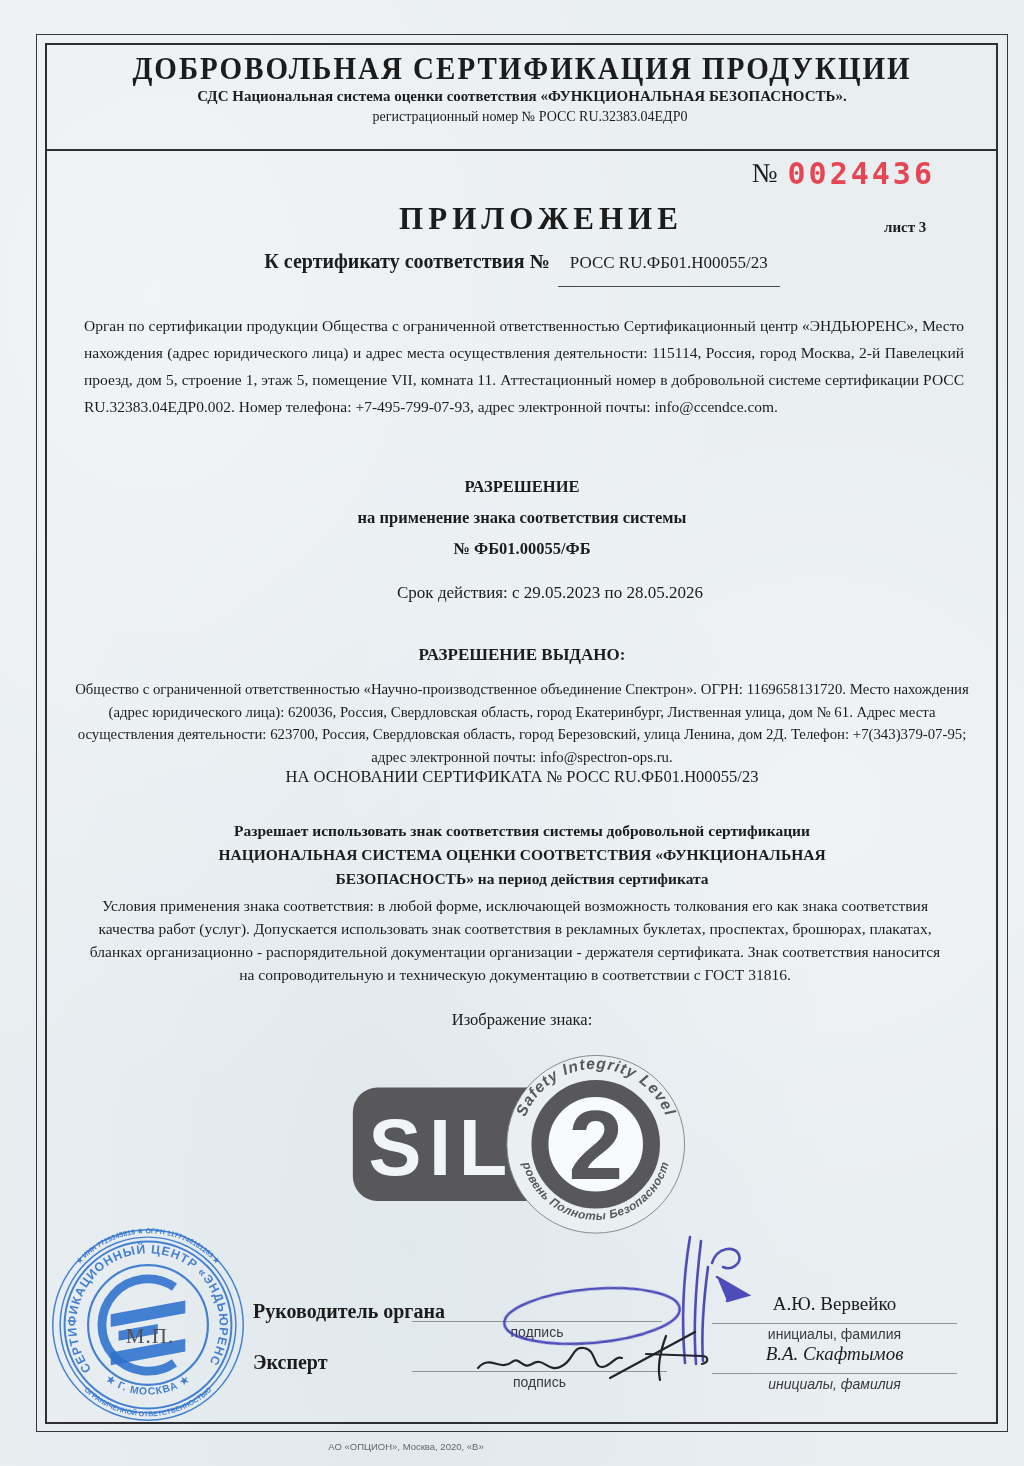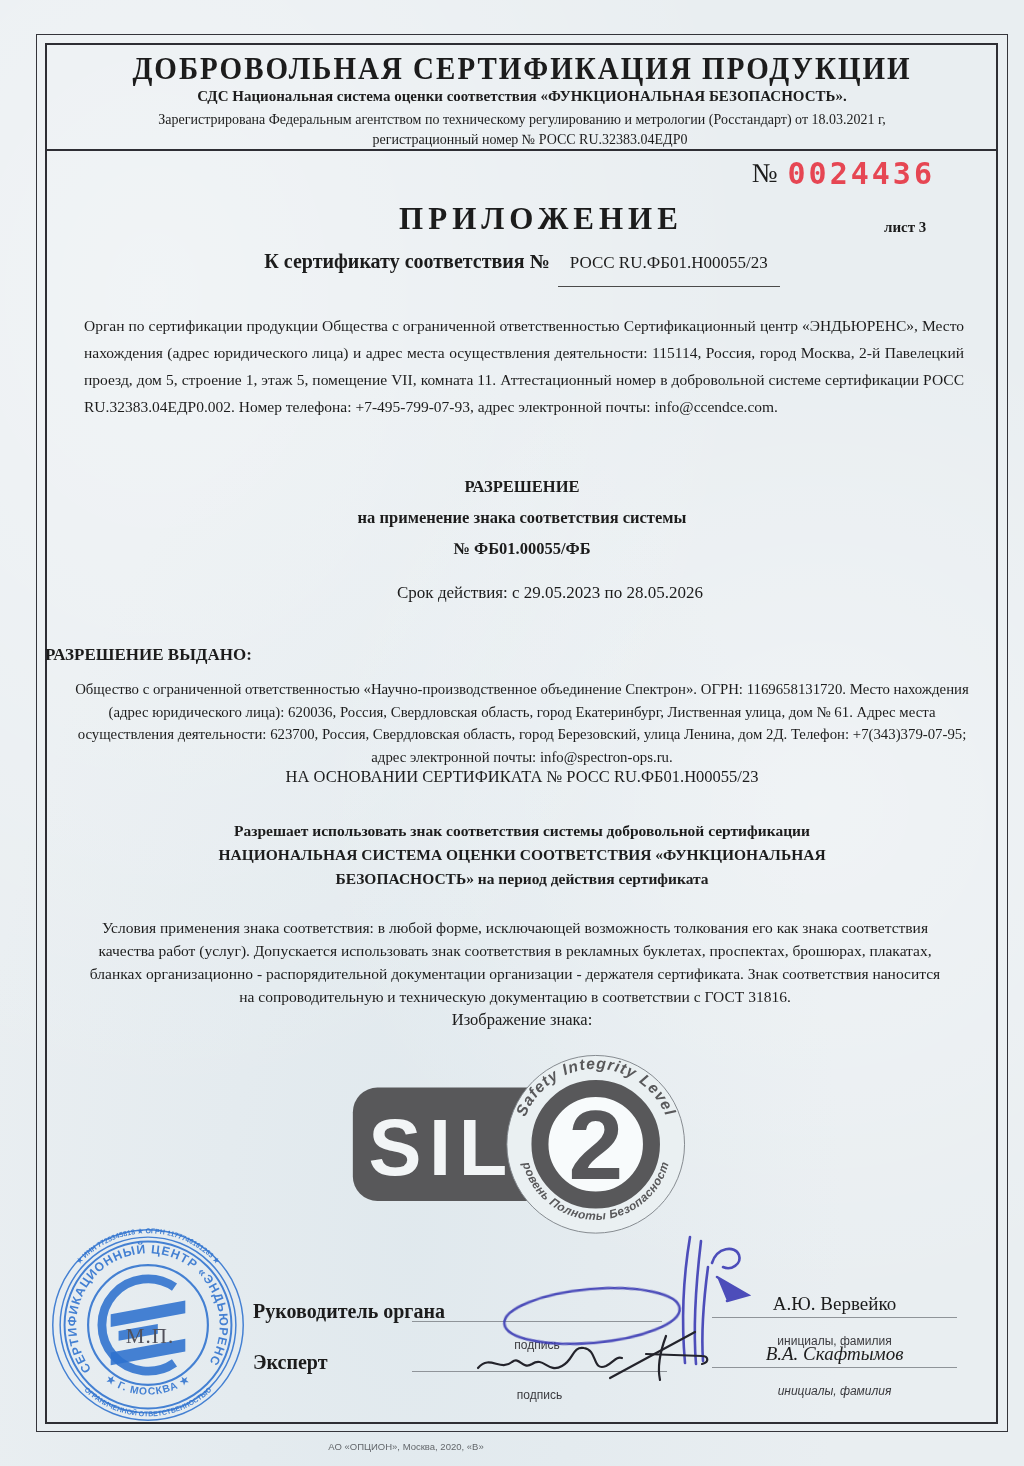--- a/index.html
+++ b/index.html
@@ -26,53 +26,52 @@
   .num-val{font-family:"DejaVu Sans Mono", monospace;font-size:30px;line-height:32px;font-weight:600;letter-spacing:3px;color:#e64653;}
   .doc-title{left:45px;top:201px;width:954px;text-align:center;font-size:31px;font-weight:bold;letter-spacing:5px;margin-left:19px;}
   .sheet{left:884px;top:219px;font-size:15px;font-weight:bold;}
   .certline{left:45px;top:250px;width:954px;text-align:center;}
   .certline .lbl{font-size:20px;font-weight:bold;}
   .certline .val{font-size:17px;border-bottom:1px solid #4a4a4a;padding:0 12px 14px 12px;margin-left:8px;}
   .org-par{left:84px;top:312px;width:880px;font-size:15.5px;line-height:27px;text-align:justify;}
   .perm{left:45px;top:477px;width:954px;text-align:center;font-weight:bold;font-size:16.5px;}
   .perm div{margin-bottom:11px;}
   .validity{left:45px;top:583px;width:954px;text-align:center;font-size:17px;padding-left:28px;}
-  .issued-h{left:45px;top:645px;width:954px;text-align:left;font-size:17px;font-weight:bold;}
+  .issued-h{left:45px;top:645px;width:954px;text-align:center;font-size:17px;font-weight:bold;}
   .issued-par{left:72px;top:678px;width:900px;font-size:14.8px;line-height:22.5px;text-align:center;}
   .basis{left:45px;top:767px;width:954px;text-align:center;font-size:16.5px;}
   .grant{left:45px;top:822px;width:954px;text-align:center;font-weight:bold;font-size:15.5px;}
   .grant div{margin-bottom:6px;}
-  .conditions{left:82px;top:916px;width:866px;font-size:15.5px;line-height:23px;text-align:center;}
+  .conditions{left:82px;top:894px;width:866px;font-size:15.5px;line-height:23px;text-align:center;}
   .mark-h{left:45px;top:1010px;width:954px;text-align:center;font-size:16.5px;font-weight:normal;}
   .sil-wrap{left:45px;top:1046px;width:954px;text-align:center;}
   .stamp-wrap{left:40px;top:1217px;width:216px;height:216px;}
   .mp{left:115px;top:1324px;width:70px;text-align:center;font-size:21px;letter-spacing:1px;color:#50505a;z-index:5;}
   .sig-label1{left:253px;top:1300px;font-size:20px;font-weight:bold;}
   .sig-label2{left:253px;top:1351px;font-size:20px;font-weight:bold;}
   .sigline{border-bottom:1.2px solid #8f9499;}
-  .cap{font-family:"Liberation Sans", sans-serif;font-size:12px;color:#3a3a3e;text-align:center;margin-top:16px;}
+  .cap{font-family:"Liberation Sans", sans-serif;font-size:14px;color:#3a3a3e;text-align:center;margin-top:2px;}
   .mid1{left:412px;top:1299px;width:250px;} .mid1 .sigline{height:22px;}
   .mid2{left:412px;top:1349px;width:255px;} .mid2 .sigline{height:22px;}
   .namebox{width:245px;text-align:center;}
   .name1{left:712px;top:1293px;} .name2{left:712px;top:1343px;font-style:italic;}
-  .namebox .nm{font-size:19px;border-bottom:1px solid #8f9499;padding-bottom:2px;}
+  .namebox .nm{font-size:19px;border-bottom:1px solid #8f9499;padding-bottom:8px;}
   .sigsvg{z-index:6;pointer-events:none;}
   .footer{left:0;top:1441px;width:812px;text-align:center;font-family:"Liberation Sans", sans-serif;font-size:9.5px;color:#63676b;}
 </style>
 </head>
 <body>
 
 <div class="abs frame-outer"></div>
 <div class="abs frame-inner"></div>
 <div class="abs hdr-divider"></div>
 
 <div class="abs header">
   <div class="hdr-title">ДОБРОВОЛЬНАЯ СЕРТИФИКАЦИЯ ПРОДУКЦИИ</div>
   <div class="hdr-sub">СДС Национальная система оценки соответствия «ФУНКЦИОНАЛЬНАЯ БЕЗОПАСНОСТЬ».</div>
-  <div class="hdr-reg1">Зарегистрирована Федеральным агентством по техническому регулированию и метрологии (Росстандарт) от 18.03.2021 г,</div>
   <div class="hdr-reg2">регистрационный номер № РОСС RU.32383.04ЕДР0</div>
 </div>
 
 <div class="abs numrow">
   <span class="num-sign">№</span>
   <span class="num-val">0024436</span>
 </div>
 
 <div class="abs doc-title">ПРИЛОЖЕНИЕ</div>
 <div class="abs sheet">лист 3</div>

